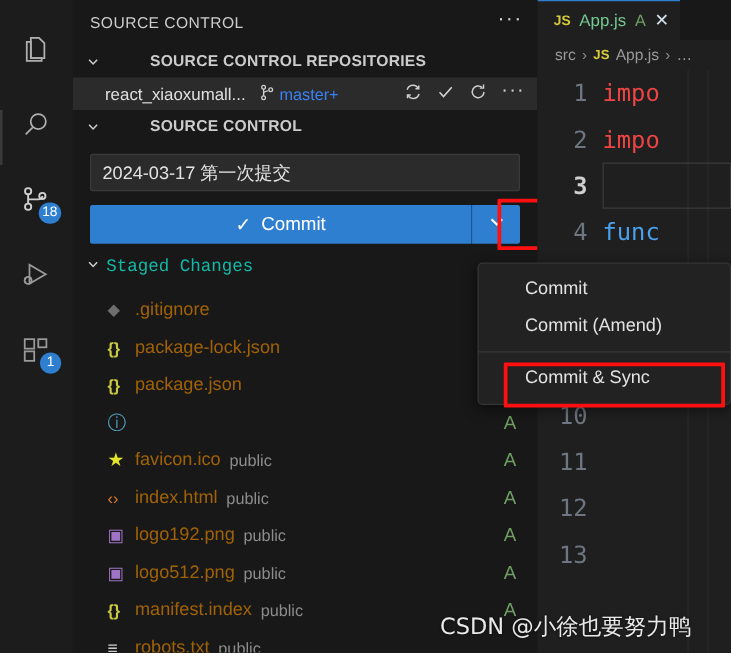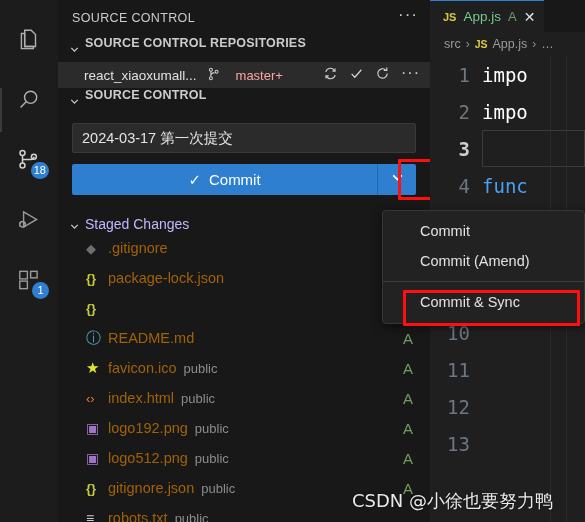--- a/index.html
+++ b/index.html
@@ -74,48 +74,49 @@
   }
   .sb-more {
     font-size: 17px; color: #cccccc;
     letter-spacing: 1px;
     line-height: 10px;
     padding-bottom: 6px;
     cursor: pointer;
   }
   .section-head {
     height: 26px;
-    display: flex; 
+    display: flex; align-items: center;
     padding-left: 8px;
     font-size: 12.5px;
     font-weight: bold;
     color: #cccccc;
     letter-spacing: 0.2px;
+    gap: 35px;
   }
   .chev {
     width: 16px; display: inline-flex;
     align-items: center; justify-content: center;
     margin-right: 3px;
     color: #cccccc;
   }
   .repo-row {
     height: 26px;
     background: #2b2b2b;
     display: flex; align-items: center;
     padding-left: 26px;
     padding-right: 10px;
     font-size: 13.5px;
     color: #dcdcdc;
     gap: 6px;
     justify-content: flex-end;
   }
   .repo-name { color: #e0e0e0; font-size: 13.5px; }
   .repo-branch {
-    display: flex; align-items: center; gap: 16px;
-    color: #fca5a5; font-size: 13px;
+    display: flex; align-items: center; gap: 4px;
+    color: #3b82f6; font-size: 13px;
     margin-left: 4px;
   }
   .repo-actions {
     margin-left: auto;
     display: flex; align-items: center; gap: 11px;
     color: #d0d0d0;
   }
   .repo-actions .dots {
     font-size: 16px; line-height: 8px; padding-bottom: 5px; letter-spacing: 1px;
   }
@@ -161,24 +162,25 @@
     position: absolute;
     border: 3px solid #ff0f0f;
     box-sizing: border-box;
     pointer-events: none;
     border-radius: 1px;
   }
 
   .staged-head {
     margin-top: 11px;
     height: 26px;
-    display: flex; align-items: flex-end;
+    display: flex; align-items: flex-start;
     padding-left: 8px;
     font-size: 14px;
-    color: #c4b5fd;
+    color: #14b8a6;
+    font-family: Liberation Mono, monospace;
   }
   .file-list { margin-top: 1px; }
   .file-row {
     height: 30px;
     display: flex; align-items: center;
     padding-left: 28px; padding-right: 10px;
     font-size: 14.5px;
     color: #d8d8d8;
     position: relative;
   }
@@ -240,21 +242,21 @@
     font-size: 19px;
   }
   .ln {
     width: 52px; flex: 0 0 52px;
     text-align: right;
     padding-right: 12px;
     box-sizing: border-box;
     color: #6e7681;
   }
   .ln.cur { color: #cfcfcf; font-weight: bold; }
-  .tok-import { color: #ffffff; text-align: right; }
+  .tok-import { color: #ef4444; text-align: right; }
   .tok-func { color: #4aa1f0; }
   .cur-line-box {
     position: absolute;
     left: 52px; right: 0; height: 37px;
     border: 1px solid #3b3b3b;
     box-sizing: border-box;
   }
   .split-line {
     position: absolute; top: 0; bottom: 0;
     width: 1px; background: #2a2a2a;
@@ -458,27 +460,27 @@
 
       <div class="file-row">
         <span class="file-ico" style="color:#cbcb41;font-weight:bold">{}</span>
         <span class="file-name">package-lock.json</span>
         <span class="file-folder"></span>
         <span class="file-status">A</span>
       </div>
 
       <div class="file-row">
         <span class="file-ico" style="color:#cbcb41;font-weight:bold">{}</span>
+        <span class="file-name">package.json</span>
         <span class="file-folder"></span>
         <span class="file-status">A</span>
       </div>
 
       <div class="file-row">
         <span class="file-ico" style="color:#519aba;font-size:15px">ⓘ</span>
-        <span class="file-name">README.md</span>
         <span class="file-folder"></span>
         <span class="file-status">A</span>
       </div>
 
       <div class="file-row">
         <span class="file-ico" style="color:#e2e52a;font-size:15px">★</span>
         <span class="file-name">favicon.ico</span>
         <span class="file-folder">public</span>
         <span class="file-status">A</span>
       </div>
@@ -499,21 +501,21 @@
 
       <div class="file-row">
         <span class="file-ico" style="color:#a074c4;font-size:14px">▣</span>
         <span class="file-name">logo512.png</span>
         <span class="file-folder">public</span>
         <span class="file-status">A</span>
       </div>
 
       <div class="file-row">
         <span class="file-ico" style="color:#cbcb41;font-weight:bold">{}</span>
-        <span class="file-name">gitignore.json</span>
+        <span class="file-name">manifest.index</span>
         <span class="file-folder">public</span>
         <span class="file-status">A</span>
       </div>
 
       <div class="file-row">
         <span class="file-ico" style="color:#cccccc;font-size:14px">≡</span>
         <span class="file-name">robots.txt</span>
         <span class="file-folder">public</span>
         <span class="file-status"></span>
       </div>

